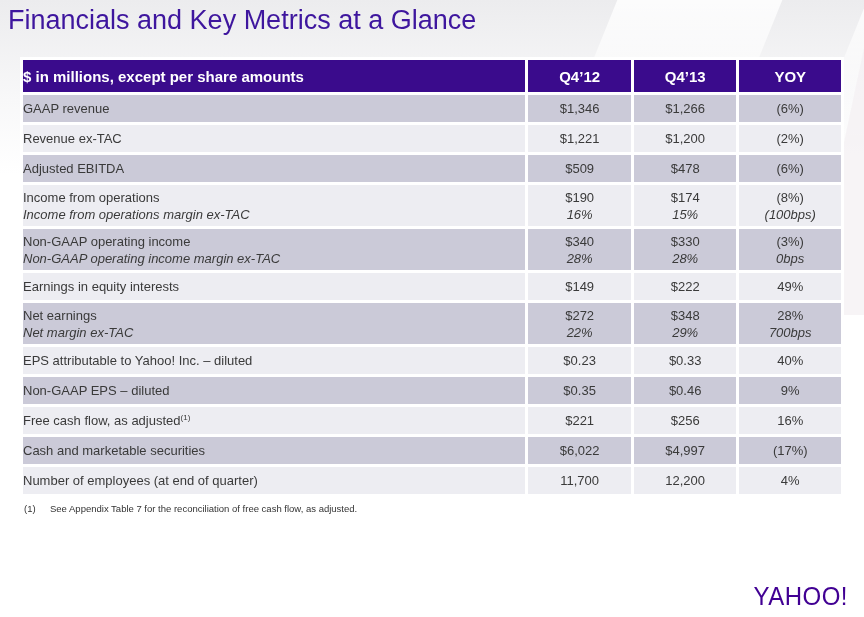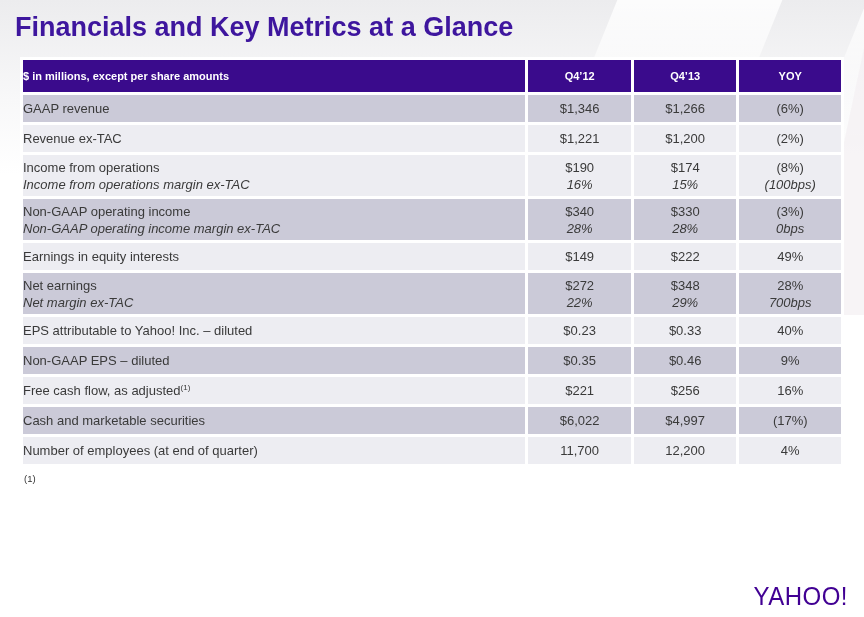--- a/index.html
+++ b/index.html
@@ -28,42 +28,42 @@
   }
   .bg-right-band {
     position:absolute; top:45px; right:-34px; width:62px; height:270px;
     background:#f4eff2; opacity:0.7;
     transform:skewX(-12deg);
   }
 
   
   .page-title {
     position:absolute; top:5px; left:8px;
-    margin:7px;
-    font-size:27px; font-weight:700;
+    margin:0;
+    font-size:27px; font-weight:400;
     color:var(--title-color, #3E169E);
     letter-spacing:0px;
   }
 
   
   .content { position:absolute; top:57px; left:20px; width:824px; }
   table.metrics-table {
     border-collapse:collapse;
     table-layout:fixed;
     width:824px;
   }
   table.metrics-table th, table.metrics-table td {
     border:3px solid #ffffff;
     padding:0;
     vertical-align:middle;
   }
   table.metrics-table thead th {
     background:var(--header-bg, #3A0B8C);
     color:var(--header-text, #ffffff);
-    font-size:11px; font-weight:bold;
+    font-size:15px; font-weight:bold;
     height:32px;
   }
   th.metric-col, td.metric { text-align:left; padding-left:11px; padding-right:6px; }
   th.val-col, td.val { text-align:center; }
   tbody td {
     font-size:13px;
     color:var(--body-text, #3A3A3A);
   }
   tr.shaded td { background:var(--row-shaded, #CBCAD8); }
   tr.light  td { background:var(--row-light,  #EDEDF2); }
@@ -139,20 +139,34 @@
           <td class="val">
             <span class="line"><span>$1,221</span></span>
           </td>
           <td class="val">
             <span class="line"><span>$1,200</span></span>
           </td>
           <td class="val">
             <span class="line"><span>(2%)</span></span>
           </td>
         </tr>
+        <tr class="shaded r-single">
+          <td class="metric">
+            <span class="line"><span>Adjusted EBITDA</span></span>
+          </td>
+          <td class="val">
+            <span class="line"><span>$509</span></span>
+          </td>
+          <td class="val">
+            <span class="line"><span>$478</span></span>
+          </td>
+          <td class="val">
+            <span class="line"><span>(6%)</span></span>
+          </td>
+        </tr>
         <tr class="light r-double">
           <td class="metric">
             <span class="line"><span>Income from operations</span></span>
             <span class="line subline">Income from operations margin ex-TAC</span>
           </td>
           <td class="val">
             <span class="line"><span>$190</span></span>
             <span class="line subline">16%</span>
           </td>
           <td class="val">
@@ -282,16 +296,17 @@
           </td>
           <td class="val">
             <span class="line"><span>4%</span></span>
           </td>
         </tr>
       </tbody>
   </table>
 
   <div class="footnote">
     <span class="marker">(1)</span>
+    <span class="text">See Appendix Table 7 for the reconciliation of free cash flow, as adjusted.</span>
   </div>
 </div>
 
 <div class="logo">YAHOO!</div>
 
 </body></html>

